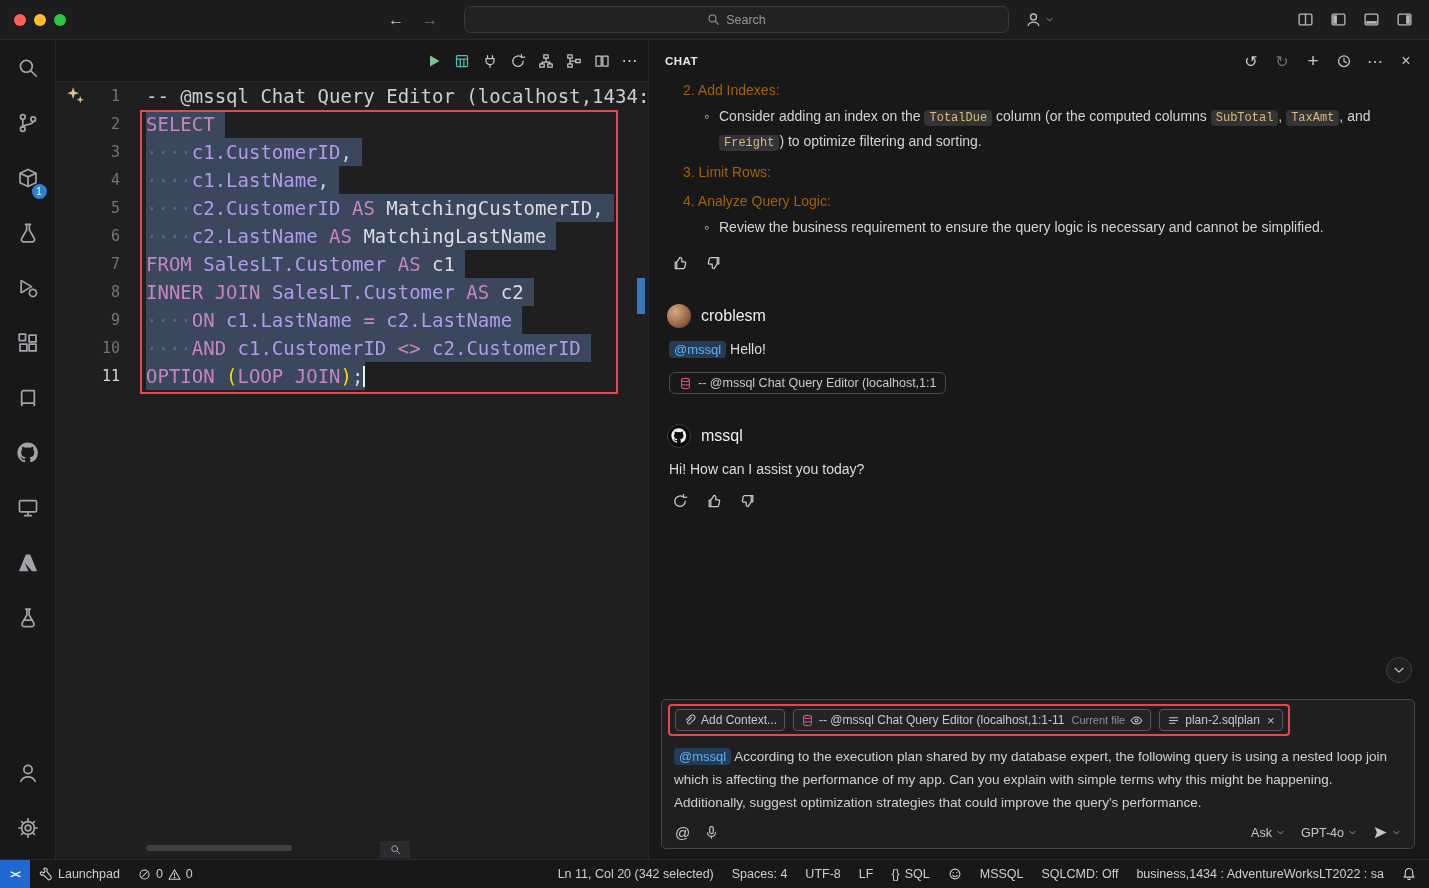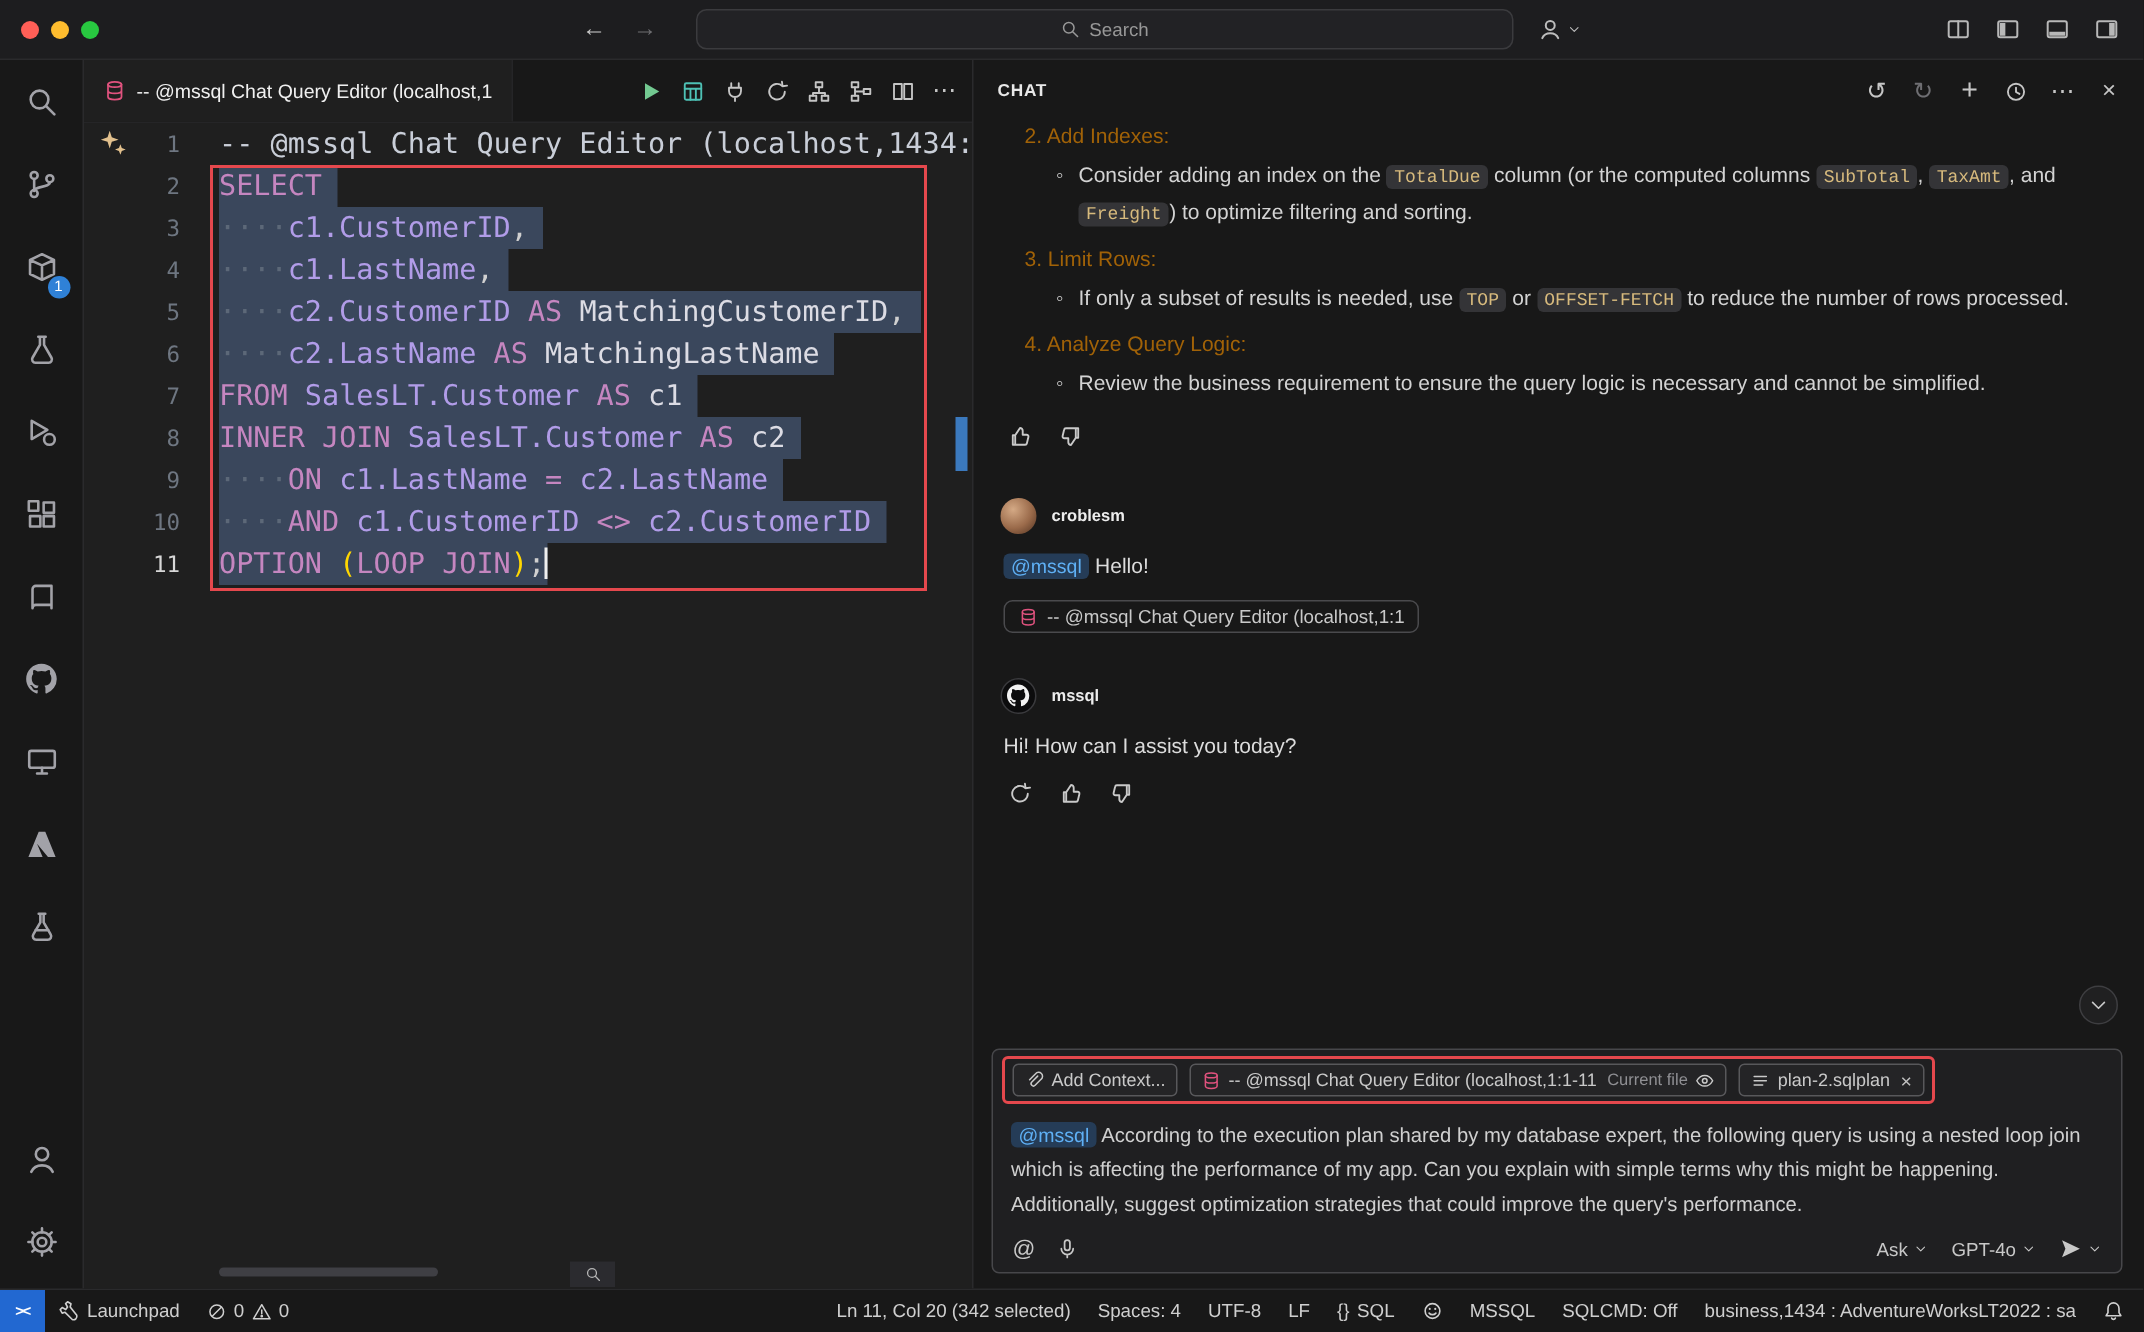--- a/index.html
+++ b/index.html
@@ -68,21 +68,21 @@
 .md-heading{font-weight:normal;color:#a16207;margin:6px 0 3px 18px}
 .md-bullet{margin-left:54px;margin-bottom:1px;position:relative;padding-right:14px}
 .md-bullet::before{content:"◦";position:absolute;left:-15px;color:#cfcfcf}
 .chip-code{font-family:Liberation Mono, monospace;font-size:12px;background:#343437;color:#d7ba7d;padding:1px 5px;border-radius:4px;white-space:nowrap}
 .fb-row{display:flex;gap:12px;margin:13px 0 0 4px;color:#c9c9c9}
 .fb-btn{width:22px;height:22px;display:flex;align-items:center;justify-content:center;border-radius:4px;cursor:pointer}
 .msg-head{display:flex;align-items:center;gap:10px;margin:30px 0 0 2px}
 .avatar{width:24px;height:24px;border-radius:50%;flex:0 0 24px}
 .avatar-user{background:radial-gradient(circle at 35% 32%,#d4a985,#9a6a4a 55%,#5f3d29 90%)}
 .avatar-bot{background:#0c0c0d;border:1px solid #3a3a3d;display:flex;align-items:center;justify-content:center;color:#f2f2f2}
-.msg-name{font-weight:bold;color:#ededed;font-size:11px}
+.msg-name{font-weight:normal;color:#ededed;font-size:16px}
 .msg-body{margin:13px 0 0 4px;color:#dcdcdc}
 .mention{background:#253c57;color:#5fb0f5;padding:1px 5px;border-radius:4px;font-size:13px}
 .attach-chip{display:inline-flex;align-items:center;gap:6px;border:1px solid #4a4a4d;border-radius:6px;padding:3px 9px;margin:15px 0 0 4px;font-size:12.5px;color:#c9c9c9;cursor:pointer}
 .db-pink{color:#e0527e}
 .scroll-down{position:absolute;right:17px;bottom:12px;width:26px;height:26px;border-radius:50%;background:#202021;border:1px solid #3e3e41;display:flex;align-items:center;justify-content:center;color:#c8c8c8;cursor:pointer}
 
 .chat-input{flex:0 0 auto;margin:4px 14px 10px 12px;border:1px solid #47474a;border-radius:5px;background:#1f1f21;padding:4px 6px 5px}
 .ctx-row-red{display:inline-flex;align-items:center;gap:8px;border:2px solid #e5484d;border-radius:4px;padding:3px 5px;max-width:100%}
 .ctx-chip{display:inline-flex;align-items:center;gap:5px;border:1px solid #58585b;border-radius:4px;height:22px;padding:0 7px;font-size:12px;color:#c9c9c9;background:#242426;cursor:pointer;white-space:nowrap}
 .ctx-note{color:#8f8f93;font-size:11px;margin-left:2px}
@@ -381,26 +381,20 @@
           <div class="act-item">
             <svg width="22" height="22" class="ic">
               <use href="#i-settings"></use>
             </svg>
           </div>
         </div>
     </nav>
 
     <section class="editor-area">
       <div class="tabbar">
-        <div class="tab">
-          <svg class="ic db-pink" width="15" height="15">
-              <use href="#i-db"></use>
-            </svg>
-          <span class="tab-label">-- @mssql Chat Query Editor (localhost,1</span>
-        </div>
         <div class="editor-actions" id="editor-actions">
             <div class="eicon run">
               <svg width="16" height="16" class="ic">
                 <use href="#i-play"></use>
               </svg>
             </div>
             <div class="eicon results">
               <svg width="16" height="16" class="ic">
                 <use href="#i-grid"></use>
               </svg>
@@ -478,21 +472,20 @@
           <span class="ch-ic">⋯</span>
           <span class="ch-ic">×</span>
         </div>
       </div>
 
       <div class="chat-body">
         <div class="md-list" id="md-list">
             <div class="md-heading">2. Add Indexes:</div>
             <div class="md-bullet"><span>Consider adding an index on the </span><span class="chip-code">TotalDue</span><span> column (or the computed columns </span><span class="chip-code">SubTotal</span><span>, </span><span class="chip-code">TaxAmt</span><span>, and </span><span class="chip-code">Freight</span><span>) to optimize filtering and sorting.</span></div>
             <div class="md-heading">3. Limit Rows:</div>
-            <div class="md-bullet"><span>If only a subset of results is needed, use </span><span class="chip-code">TOP</span><span> or </span><span class="chip-code">OFFSET-FETCH</span><span> to reduce the number of rows processed.</span></div>
             <div class="md-heading">4. Analyze Query Logic:</div>
             <div class="md-bullet"><span>Review the business requirement to ensure the query logic is necessary and cannot be simplified.</span></div>
           </div>
 
         <div class="fb-row">
           <span class="fb-btn">
               <svg class="ic" width="16" height="16">
                 <use href="#i-thumb-up"></use>
               </svg>
             </span>

